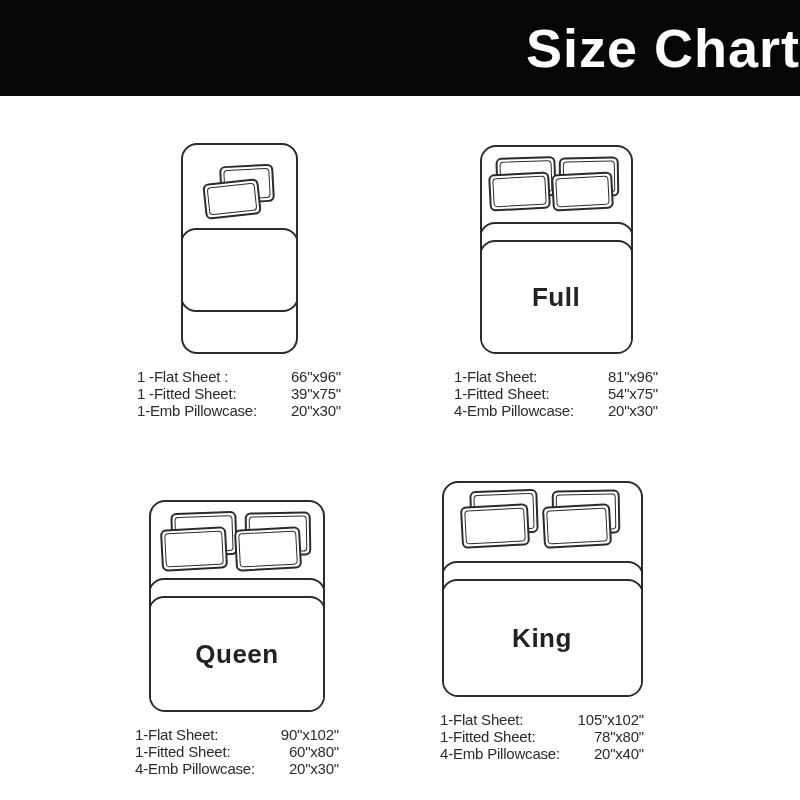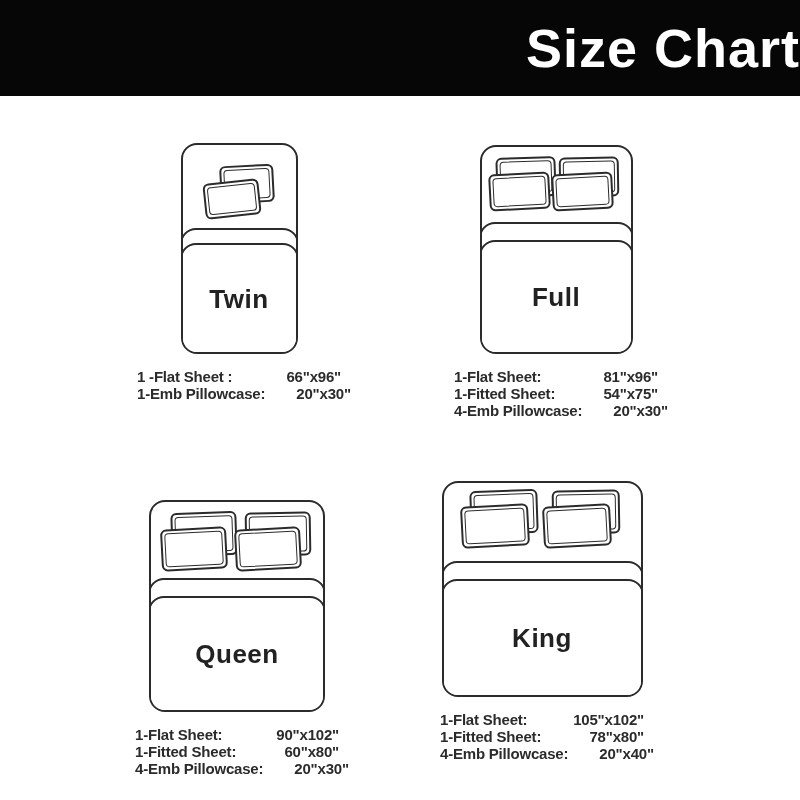--- a/index.html
+++ b/index.html
@@ -64,45 +64,46 @@
 
   .ki-b1{left:26px; top:7px; width:64px;height:40px;transform:rotate(-2deg);}
   .ki-f1{left:17px; top:22px;width:64px;height:38px;transform:rotate(-3deg);}
   .ki-b2{left:108px;top:7px; width:64px;height:40px;transform:rotate(-1deg);}
   .ki-f2{left:99px; top:22px;width:64px;height:38px;transform:rotate(-3deg);}
 
   
   .specs{margin-top:14px;width:204px;display:flex;flex-direction:column;}
   .spec-row{
     display:flex;justify-content:space-between;white-space:nowrap;
-    font-size:15px;font-weight:700;color:#2b2b2b;line-height:17px;letter-spacing:-0.2px;gap:31px;
+    font-size:15px;font-weight:400;color:#2b2b2b;line-height:17px;letter-spacing:-0.2px;gap:31px;
   }
 </style>
 </head>
 <body>
 
 <div class="page">
 
   <div class="header">
     <div class="header-title">Size Chart</div>
   </div>
 
   <div class="cell cell-twin">
     <div class="bed bed-twin">
       <div class="pillow back tw-back"></div>
       <div class="pillow front tw-front"></div>
       <div class="bed-fold"></div>
-      <div class="bed-blanket">
-        <span class="bed-label">Twin</span>
-      </div>
     </div>
     <div class="specs">
       <div class="spec-row">
         <span class="spec-label">1 -Flat Sheet :</span>
         <span class="spec-value">66"x96"</span>
+      </div>
+      <div class="spec-row">
+        <span class="spec-label">1 -Fitted Sheet:</span>
+        <span class="spec-value">39"x75"</span>
       </div>
       <div class="spec-row">
         <span class="spec-label">1-Emb Pillowcase:</span>
         <span class="spec-value">20"x30"</span>
       </div>
     </div>
   </div>
 
   <div class="cell cell-full">
     <div class="bed bed-full">

